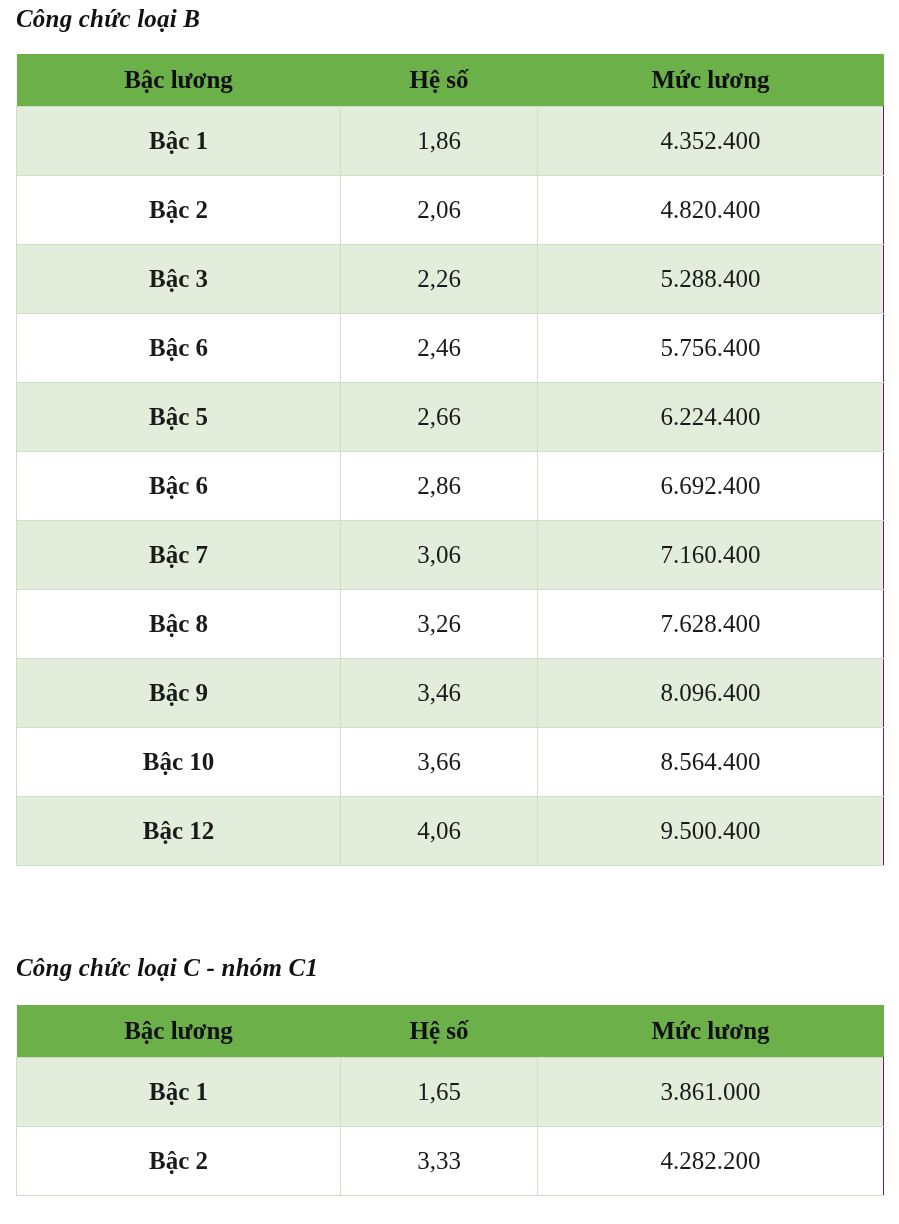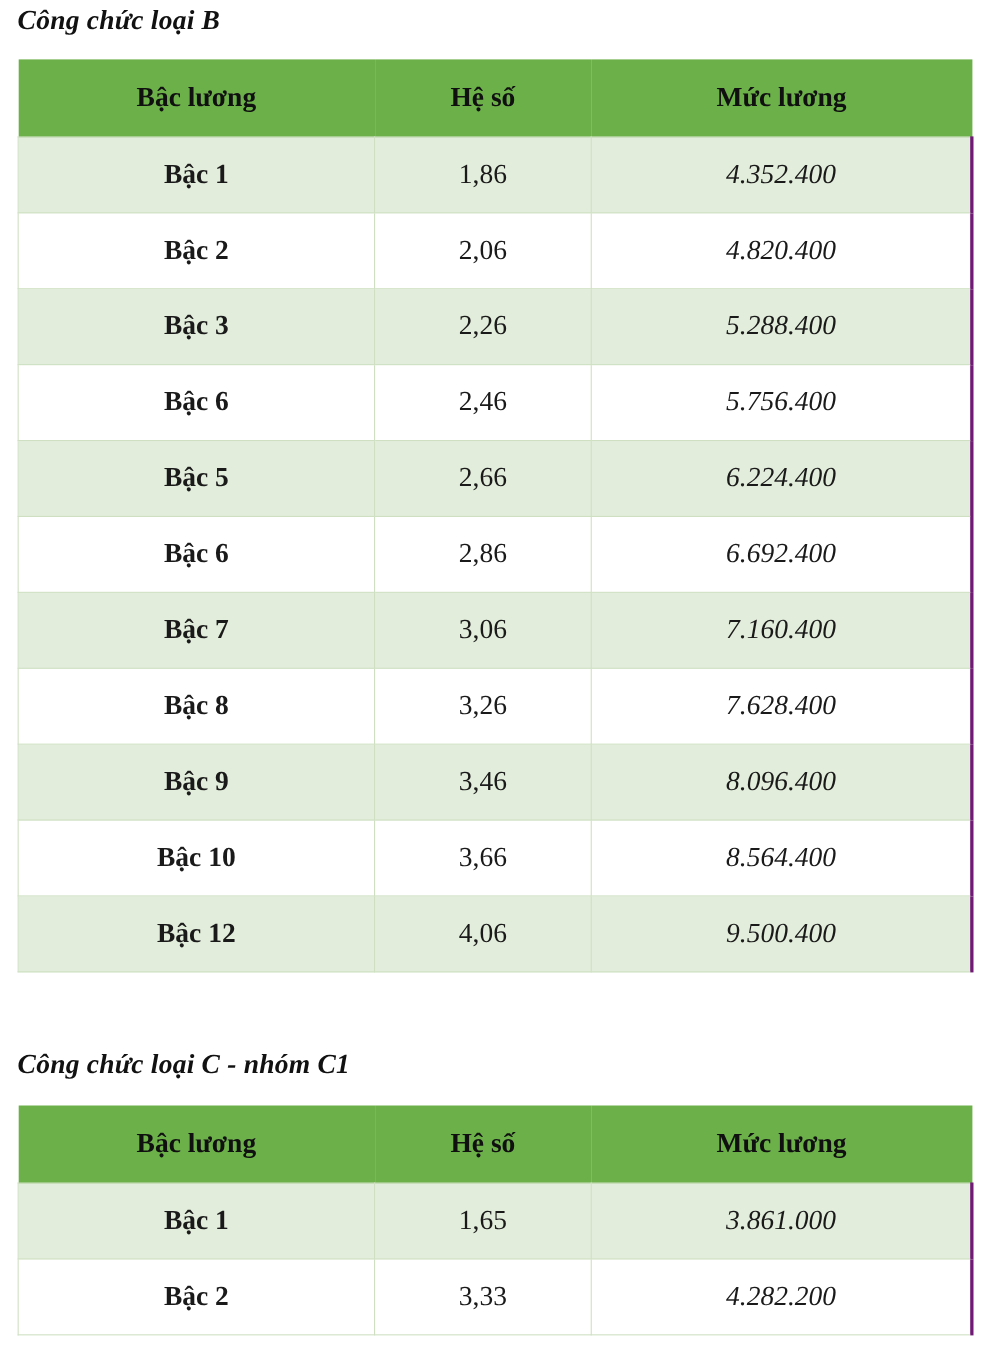--- a/index.html
+++ b/index.html
@@ -63,21 +63,21 @@
   .pay-table col.col-coef  { width: 197px; }
   .pay-table col.col-level { width: 346px; }
 
   .pay-table thead th {
     background: #6CB04A;
     color: #101010;
     font-family: "Liberation Serif", "DejaVu Serif", serif;
     font-weight: bold;
     font-size: 25px;
     text-align: center;
-    height: 70px;
+    height: 52px;
     padding: 0;
     border: none;
     vertical-align: middle;
     white-space: nowrap;
   }
 
   .pay-table tbody td {
     height: 68px;
     padding: 0;
     text-align: center;
@@ -102,22 +102,21 @@
   .pay-table tbody td.cell-coef,
   .pay-table tbody td.cell-level {
     font-weight: normal;
   }
 
   .pay-table tbody tr td:first-child {
     border-left: 1px solid #cfe0c2;
     margin-top: 35px;
   }
   .pay-table tbody tr td:last-child {
-    border-right: 3px solid #701a75;
-    font-style: italic;
+    border-right: 1px solid #701a75;
   }
 </style>
 </head>
 <body>
 
 <div class="page">
 
   <div class="section-title title-b">Công chức loại B</div>
 
   <table class="pay-table table-b">

